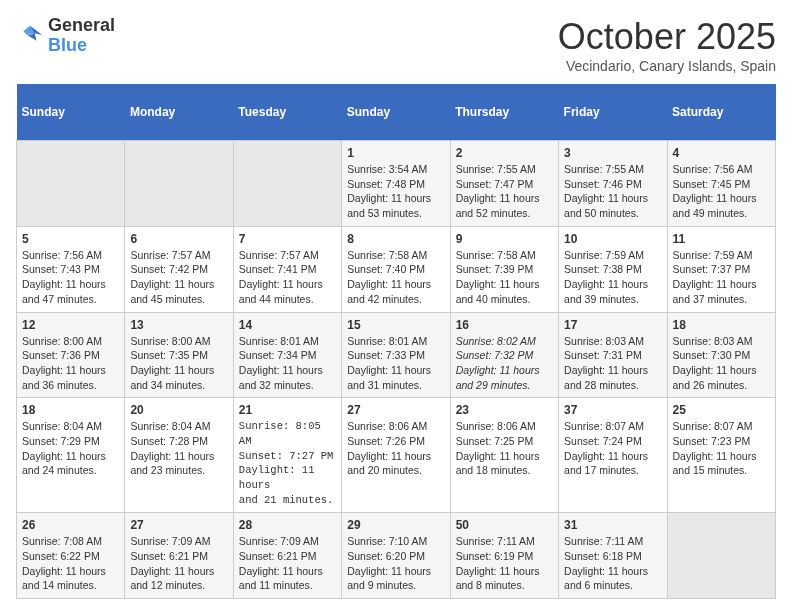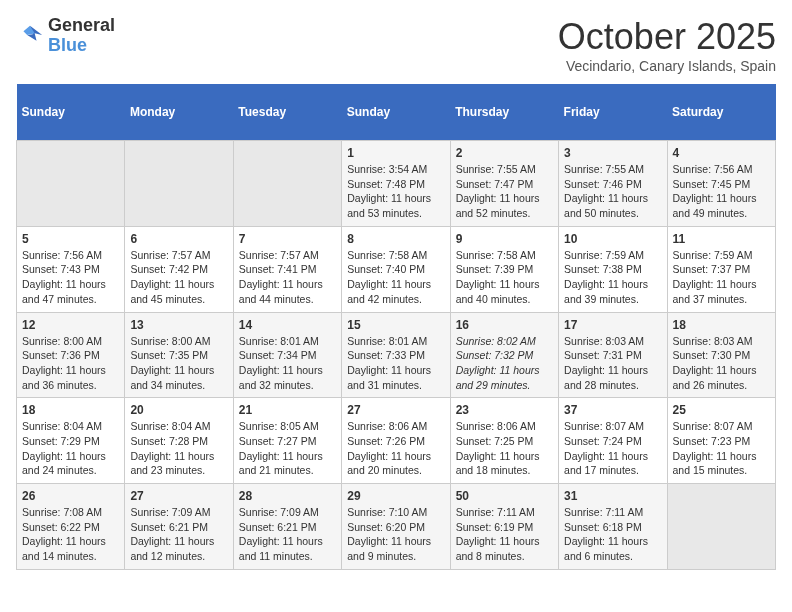--- a/index.html
+++ b/index.html
@@ -264,21 +264,21 @@
         </td>
         <td>
           <span class="day-num">20</span>
           <div class="cell-content" style="white-space: pre-line;">Sunrise: 8:04 AM
 Sunset: 7:28 PM
 Daylight: 11 hours
 and 23 minutes.</div>
         </td>
         <td>
           <span class="day-num">21</span>
-          <div class="cell-content" style="white-space: pre-line;">Sunrise: 8:05 AM
+          <div class="cell-content" style="white-space: pre-line; font-family: Liberation Mono, monospace;">Sunrise: 8:05 AM
 Sunset: 7:27 PM
 Daylight: 11 hours
 and 21 minutes.</div>
         </td>
         <td>
           <span class="day-num">27</span>
           <div class="cell-content" style="white-space: pre-line;">Sunrise: 8:06 AM
 Sunset: 7:26 PM
 Daylight: 11 hours
 and 20 minutes.</div>

